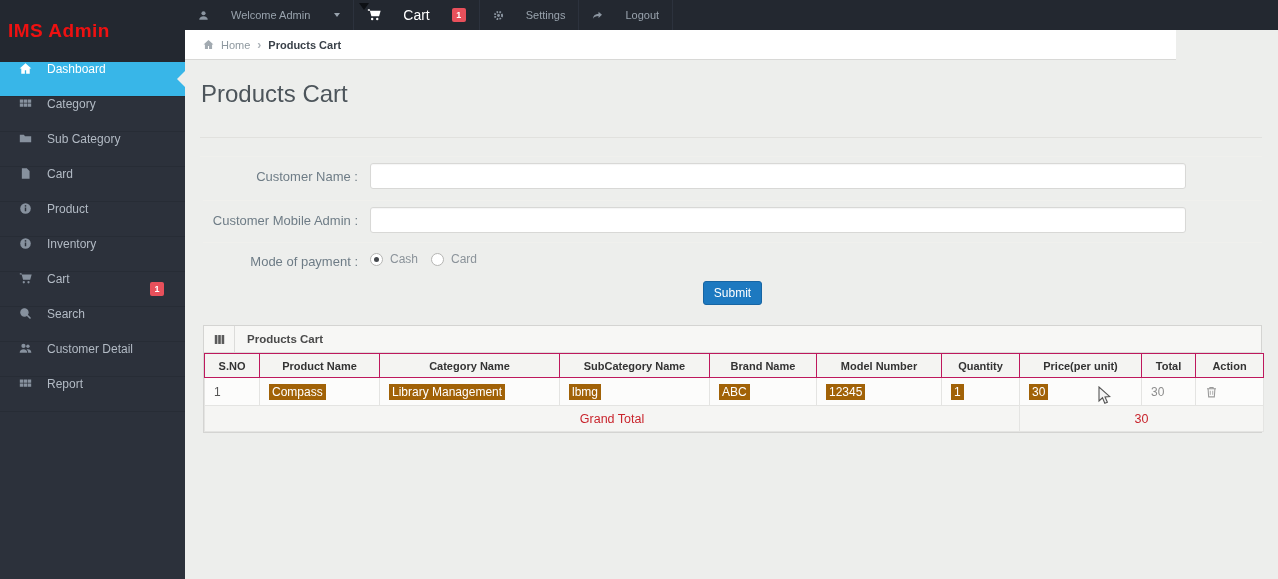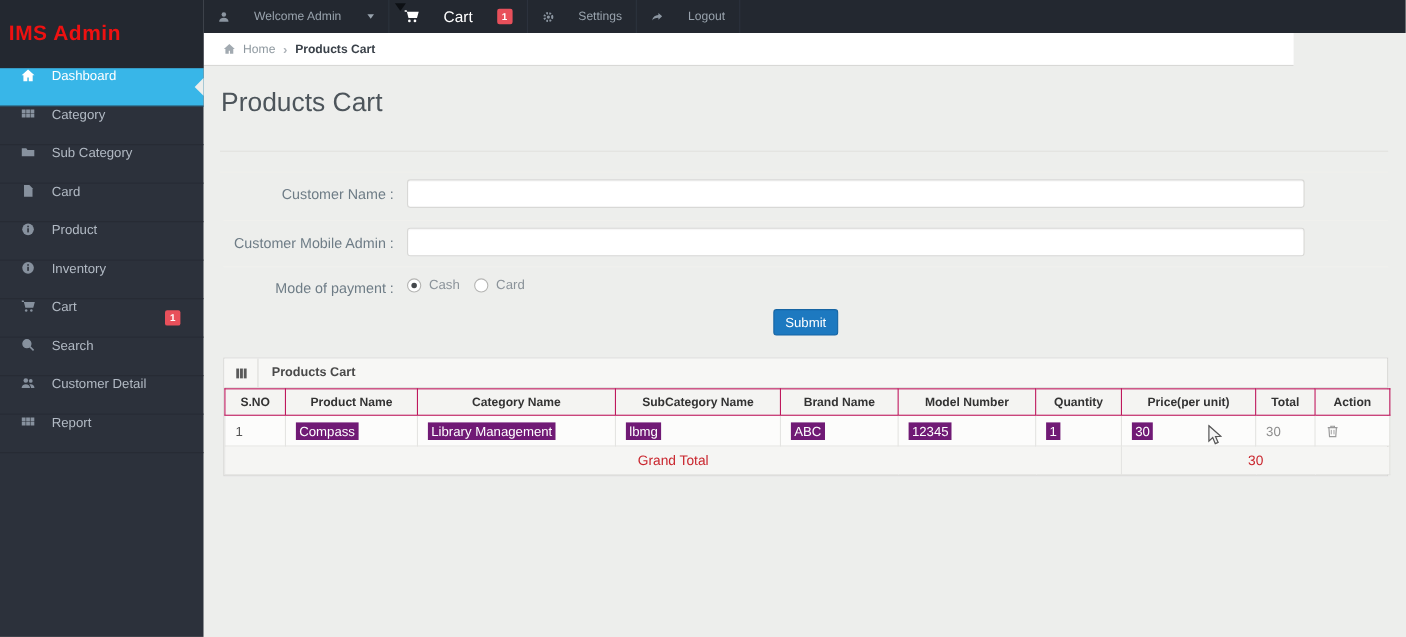--- a/index.html
+++ b/index.html
@@ -74,21 +74,21 @@
                 font-size:11.5px; font-weight:bold; color:#4a4a4a; }
   .panel-icon-box { width:31px; height:100%; display:flex; align-items:center; justify-content:center;
                     border-right:1px solid #dcdcda; color:#5a5a5a; }
   .panel-title { padding-left:12px; }
 
   table { width:100%; border-collapse:collapse; table-layout:fixed; }
   th { background:#f4f4f2; border:1px solid #be185d; font-size:11px; color:#333; font-weight:bold;
        height:24px; text-align:center; overflow:hidden; white-space:nowrap; }
   td { background:#fcfcfb; border:1px solid #e4e4e2; height:28px; padding-left:9px; font-size:12px;
        color:#555; overflow:hidden; white-space:nowrap; }
-  td .sel { background:#701a75; color:#fff; padding:1px 3px; }
+  td .sel { background:#a16207; color:#fff; padding:1px 3px; }
   td.muted { color:#8d8d8d; }
   td.action-cell { color:#9a9a9a; }
   .trash { width:13px; height:14px; cursor:pointer; }
   tr.gt td { background:#f5f5f3; height:26px; text-align:center; padding-left:0;
              font-weight:normal; font-size:12.5px; color:#c9252d; }
 
   #mouse-cursor { position:absolute; left:1098px; top:386px; z-index:9; }
 </style>
 </head>
 <body>

